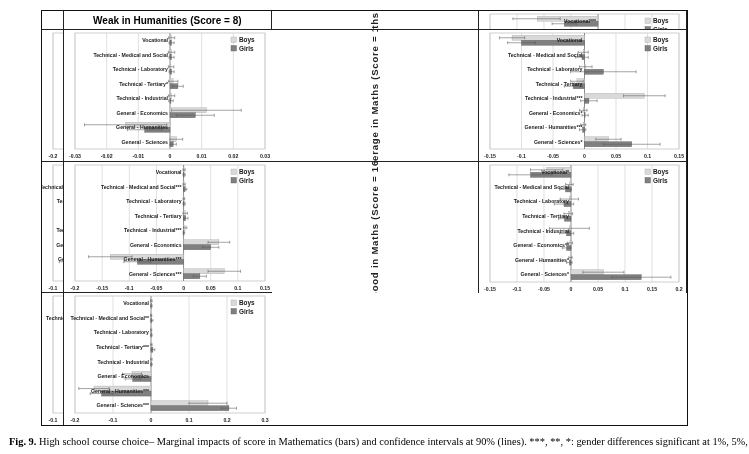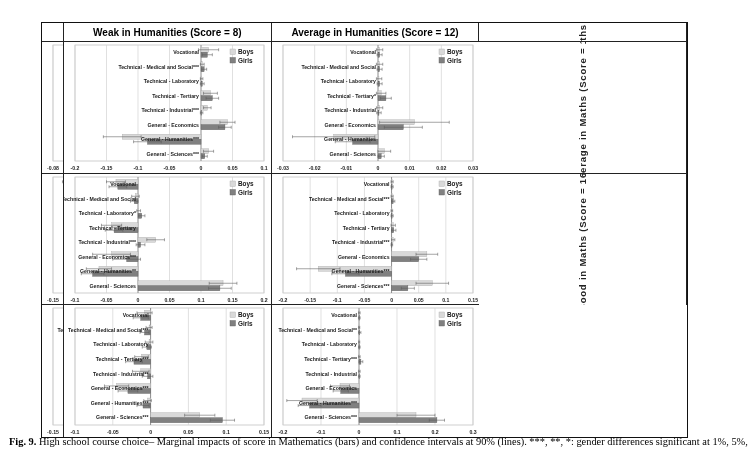--- a/index.html
+++ b/index.html
@@ -1,18 +1,18 @@
 <!DOCTYPE html>
 <html><head>
 <meta charset="utf-8">
 <style>
   html,body{margin:0;padding:0;background:#ffffff;}
   .page{position:relative;width:749px;height:454px;background:#ffffff;overflow:hidden;
         font-family:"Liberation Sans",sans-serif;}
-  .figure{position:absolute;left:41px;top:22px;width:647px;height:416px;
+  .figure{position:absolute;left:41px;top:10px;width:647px;height:416px;
           border:1.6px solid #111;background:#fff;box-sizing:border-box;}
   .grid{display:grid;width:100%;height:100%;
         grid-template-columns:22px 1fr 1fr 1fr;
         grid-template-rows:19px 1fr 1fr 1fr;}
   .cell{box-sizing:border-box;border-right:1.4px solid #222;border-bottom:1.4px solid #222;
         overflow:hidden;background:#fff;}
   .cell.last-col{border-right:none;}
   .cell.last-row{border-bottom:none;}
   .col-header{display:flex;align-items:center;justify-content:center;
               font-size:10px;font-weight:bold;color:#000;white-space:nowrap;}
@@ -29,21 +29,20 @@
 </style>
 </head>
 <body>
 
 <div class="page">
   <div class="figure">
     <div class="grid">
 
       <div class="cell corner"></div>
       <div class="cell col-header">Weak in Humanities (Score = 8)</div>
-      <div class="cell col-header">Average in Humanities (Score = 12)</div>
 
       <div class="cell row-header">
         <span>Weak in Maths (Score = 8)</span>
       </div>
       <div class="cell chart-cell">
           <svg width="207" height="131">
             <g>
               <rect x="11" y="3" width="189" height="116" fill="#ffffff" stroke="#c4c4c4" stroke-width="0.8"></rect>
               <line x1="11" x2="11" y1="3" y2="119" stroke="#d2d2d2" stroke-width="0.7"></line>
               <line x1="38" x2="38" y1="3" y2="119" stroke="#d2d2d2" stroke-width="0.7"></line>

